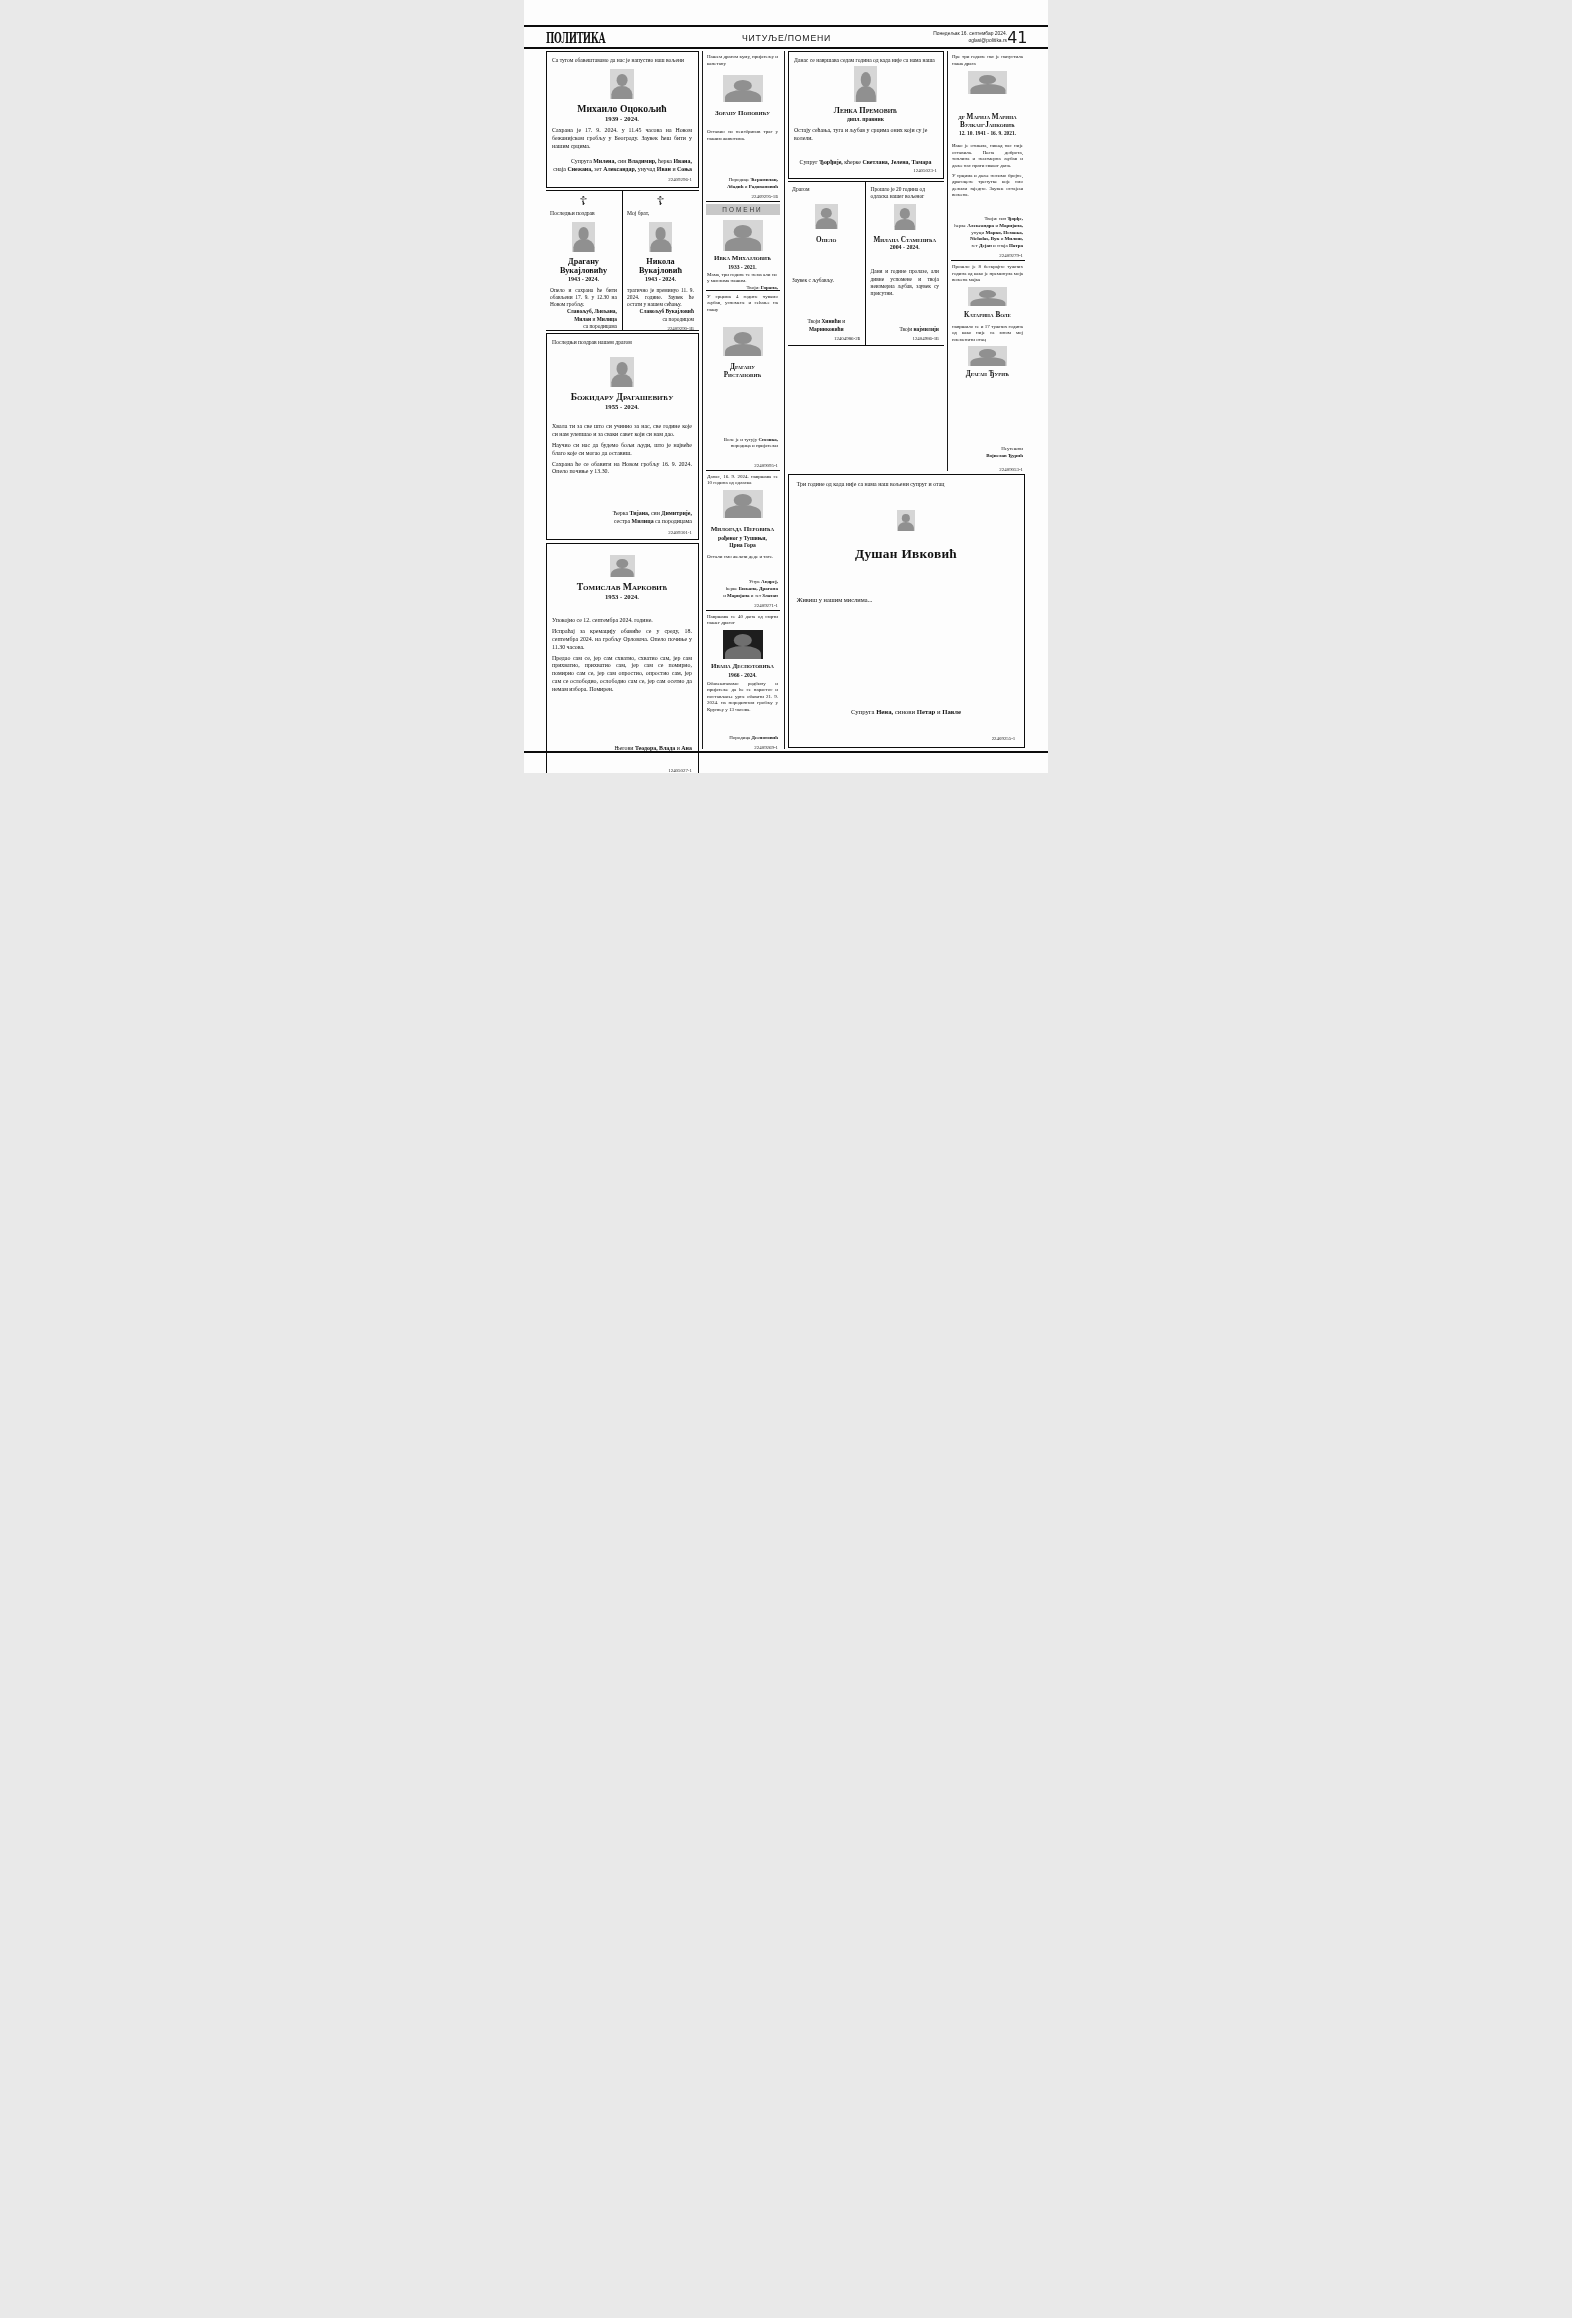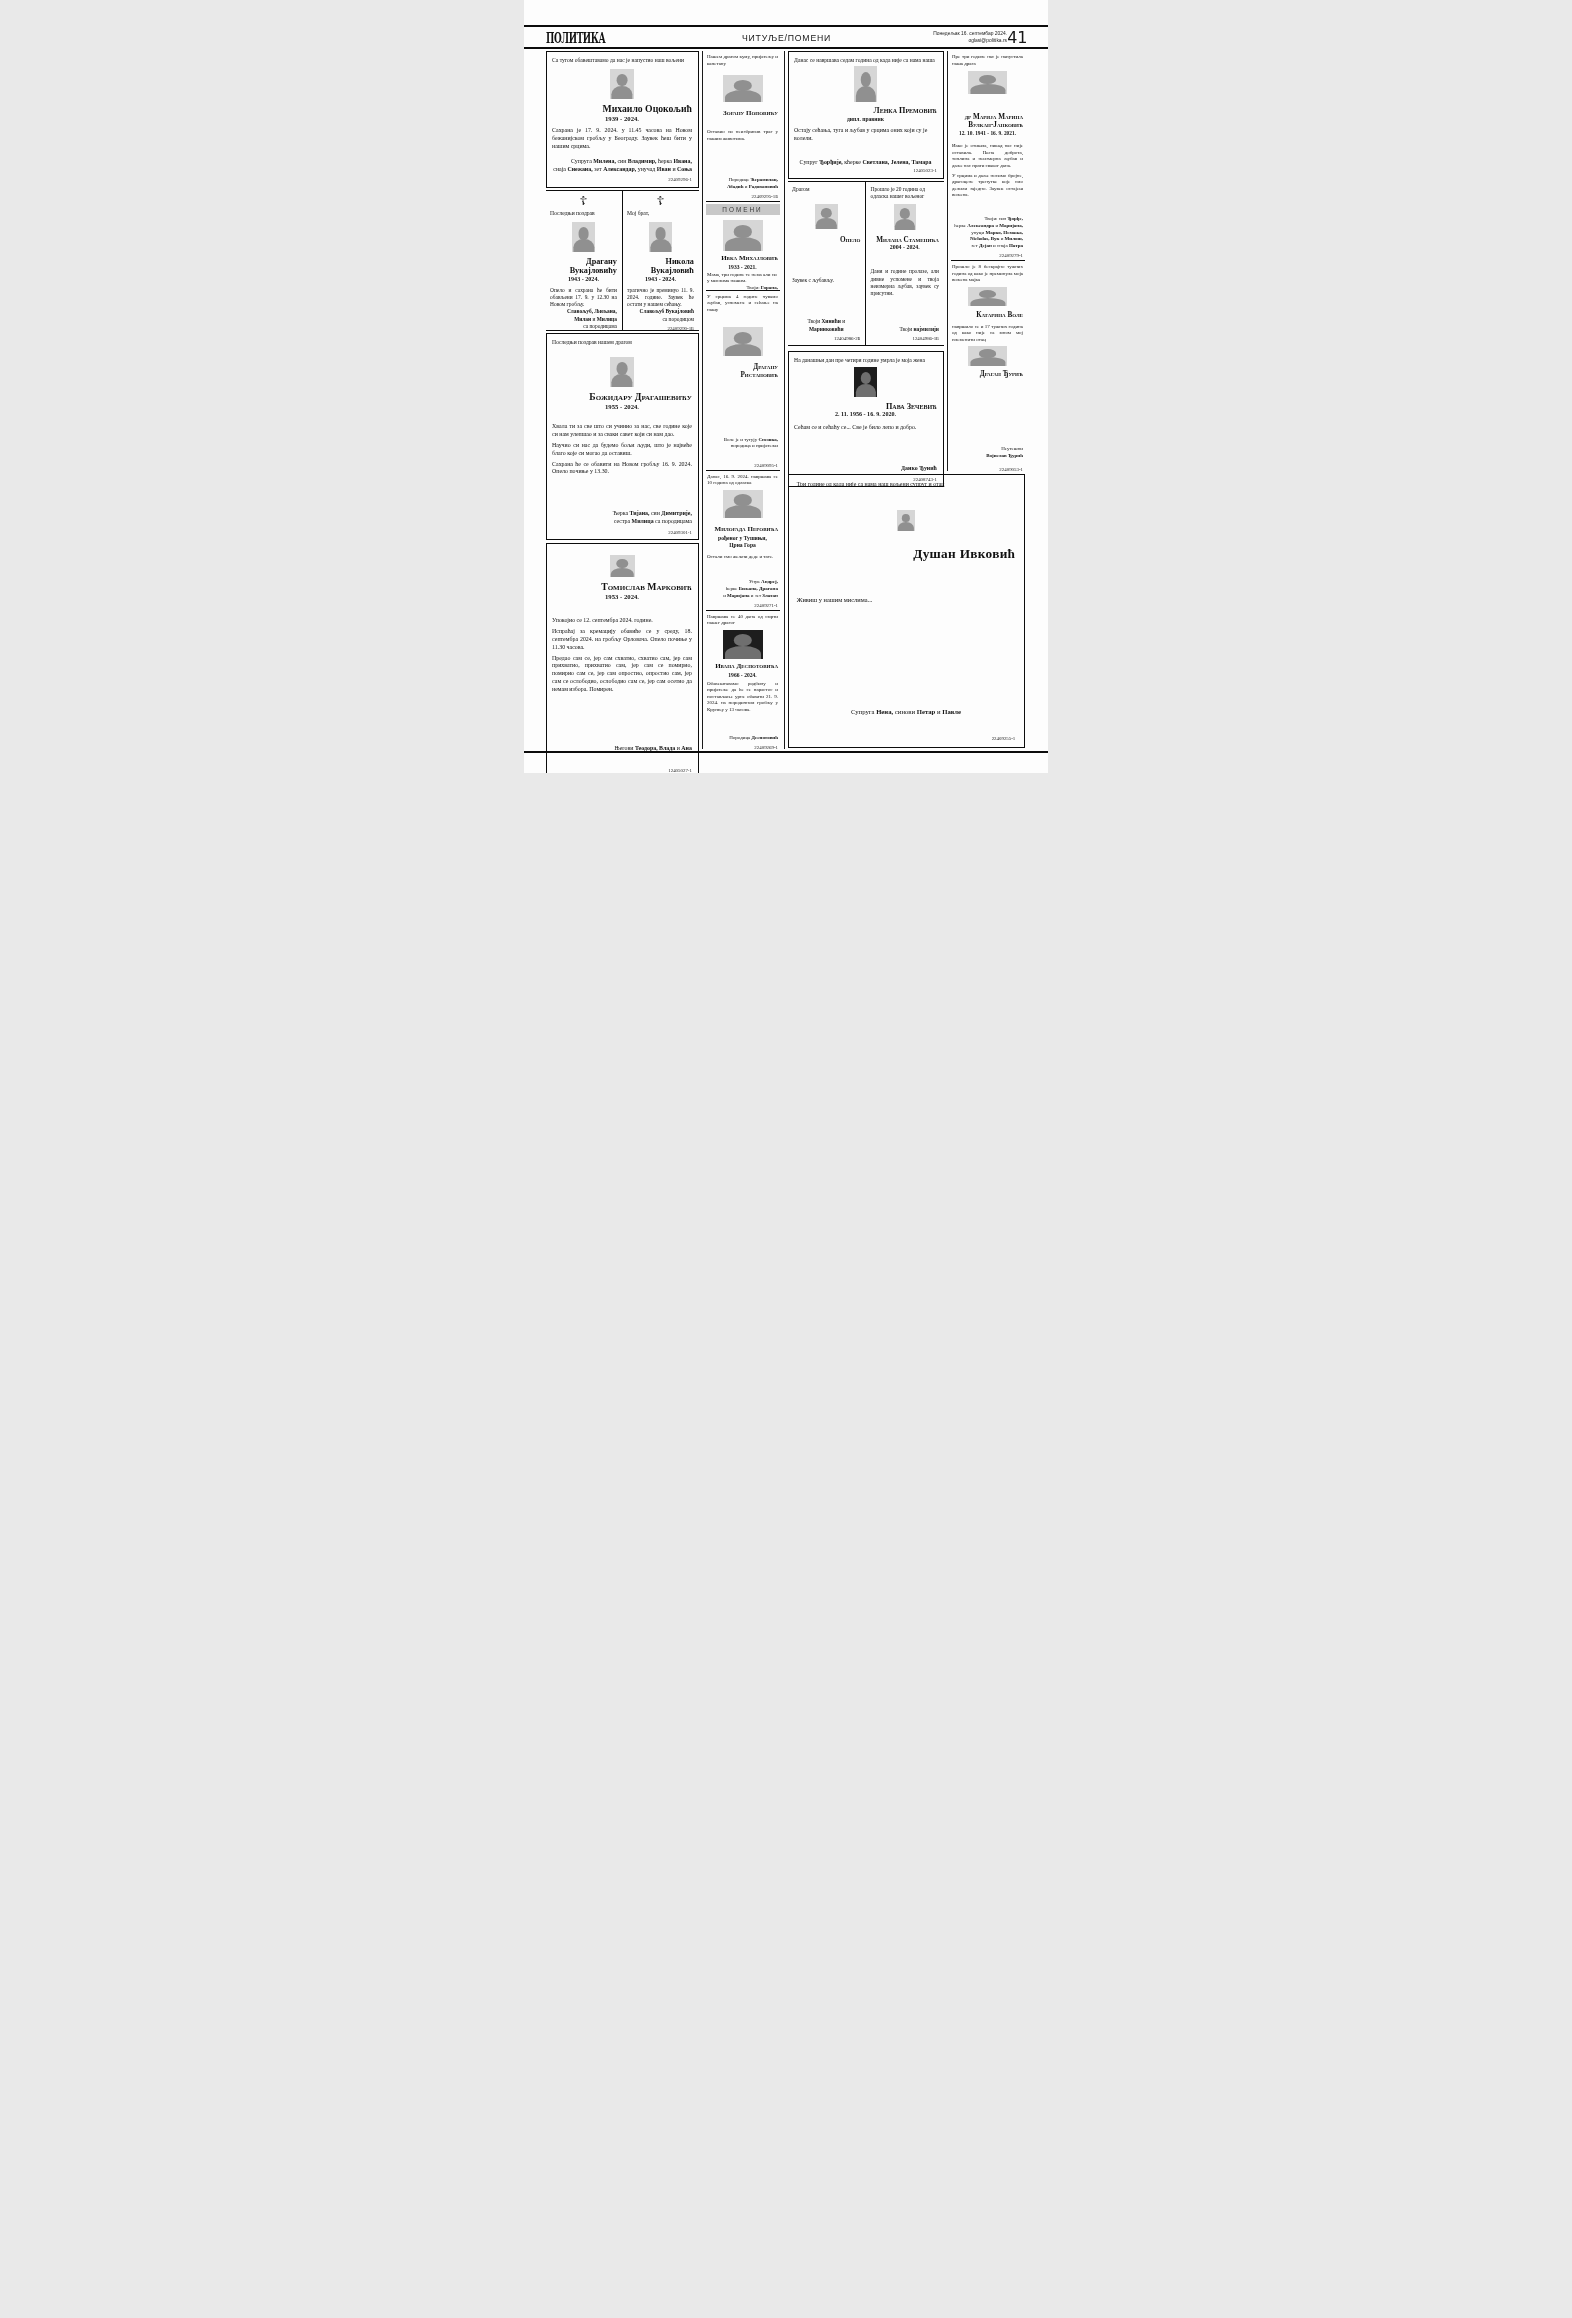--- a/index.html
+++ b/index.html
@@ -37,21 +37,21 @@
   .sect { border-bottom:1.3px solid #0c0c0c; padding:3.1px 1.5px 2px; }
   .sect.last { border-bottom:none; }
   .intro { margin:0 0 1px; font-size:5.6px; line-height:1.3; text-align:left; }
   .sm .intro { font-size:5px; text-align:justify; }
   .photo { position:relative; margin:4.1px auto 2.6px; background:#d6d6d6; flex:none; overflow:hidden; }
   .photo::before { content:""; position:absolute; left:50%; top:16%; width:46%; height:42%;
                    transform:translateX(-50%); background:#909090; border-radius:50% 50% 46% 46%; }
   .photo::after  { content:""; position:absolute; left:50%; top:56%; width:90%; height:58%;
                    transform:translateX(-50%); background:#909090; border-radius:48% 48% 0 0; }
   .photo.dark { background:#1d1d1d; } .photo.dark::before, .photo.dark::after { background:#6f6f6f; }
-  .name { margin:2px 0 0; text-align:right; font-weight:bold; line-height:1.12; white-space:pre-line; }
+  .name { margin:2px 0 0; text-align:center; font-weight:bold; line-height:1.12; white-space:pre-line; }
   .sc { font-variant:small-caps; }
   .n19 { font-size:9.7px; } .n16 { font-size:8.2px; }
   .n14 { font-size:7.2px; } .n13 { font-size:7px; } .n26 { font-size:13.3px; letter-spacing:0.3px; }
   .years { margin:0.5px 0 0; text-align:center; font-weight:bold; font-size:6.7px; }
   .sm .years { font-size:5.6px; }
   .subname { margin:0.5px 0 0; text-align:center; font-weight:bold; font-size:5.6px; white-space:pre-line; line-height:1.25; }
   .body { margin:5.1px 0 0; font-size:5.9px; line-height:1.32; text-align:justify; }
   .body + .body { margin-top:3.1px; }
   .sm .body { font-size:5px; }
   .sig { margin:auto 0 0; font-size:5.9px; line-height:1.35; text-align:right; white-space:pre-line; }
@@ -256,29 +256,20 @@
           <h2 class="name n14 sc" style="margin-top:3.1px">Милана Стаменића</h2>
           <div class="years" style="font-size:5.9px">2004 - 2024.</div>
           <p class="body" style="margin-top:18.4px;font-size:5.4px">Дани и године пролазе, али дивне успомене и твоја неизмерна љубав, заувек су присутни.</p>
           <p class="sig" style="font-size:5.4px"><span>Твоји </span><b>најмилији</b></p>
           <div class="code">12404986-1Б</div>
         </section>
       </div>
 
       <div class="gap10"></div>
 
-      <section class="ad boxed" style="height:136px">
-        <p class="intro">На данашњи дан пре четири године умрла је моја жена</p>
-        <div class="photo dark" style="width:22.5px;height:30px;margin-top:2px"></div>
-        <h2 class="name n16 sc">Пава Зечевић</h2>
-        <div class="years" style="font-size:6.1px">2. 11. 1956 - 16. 9. 2020.</div>
-        <p class="body" style="margin-top:7.2px;text-align:left">Сећам се и сећаћу се... Све је било лепо и добро.</p>
-        <p class="sig"><b>Данко Ђунић</b></p>
-        <div class="code">22408743-1</div>
-      </section>
     </div>
 
     <section class="ad" id="dusan-box">
       <p class="intro">Три године од када није са нама наш вољени супруг и отац</p>
       <div class="photo" style="width:18px;height:21px;margin-top:20.5px"></div>
       <h2 class="name n26" style="margin-top:13.3px">Душан Ивковић</h2>
       <p class="body" style="text-align:left">Живиш у нашим мислима...</p>
       <p class="sig center"><span>Супруга </span><b>Нена,</b><span> синови </span><b>Петар</b><span> и </span><b>Павле</b></p>
       <div class="code">22409255-1</div>
     </section>

